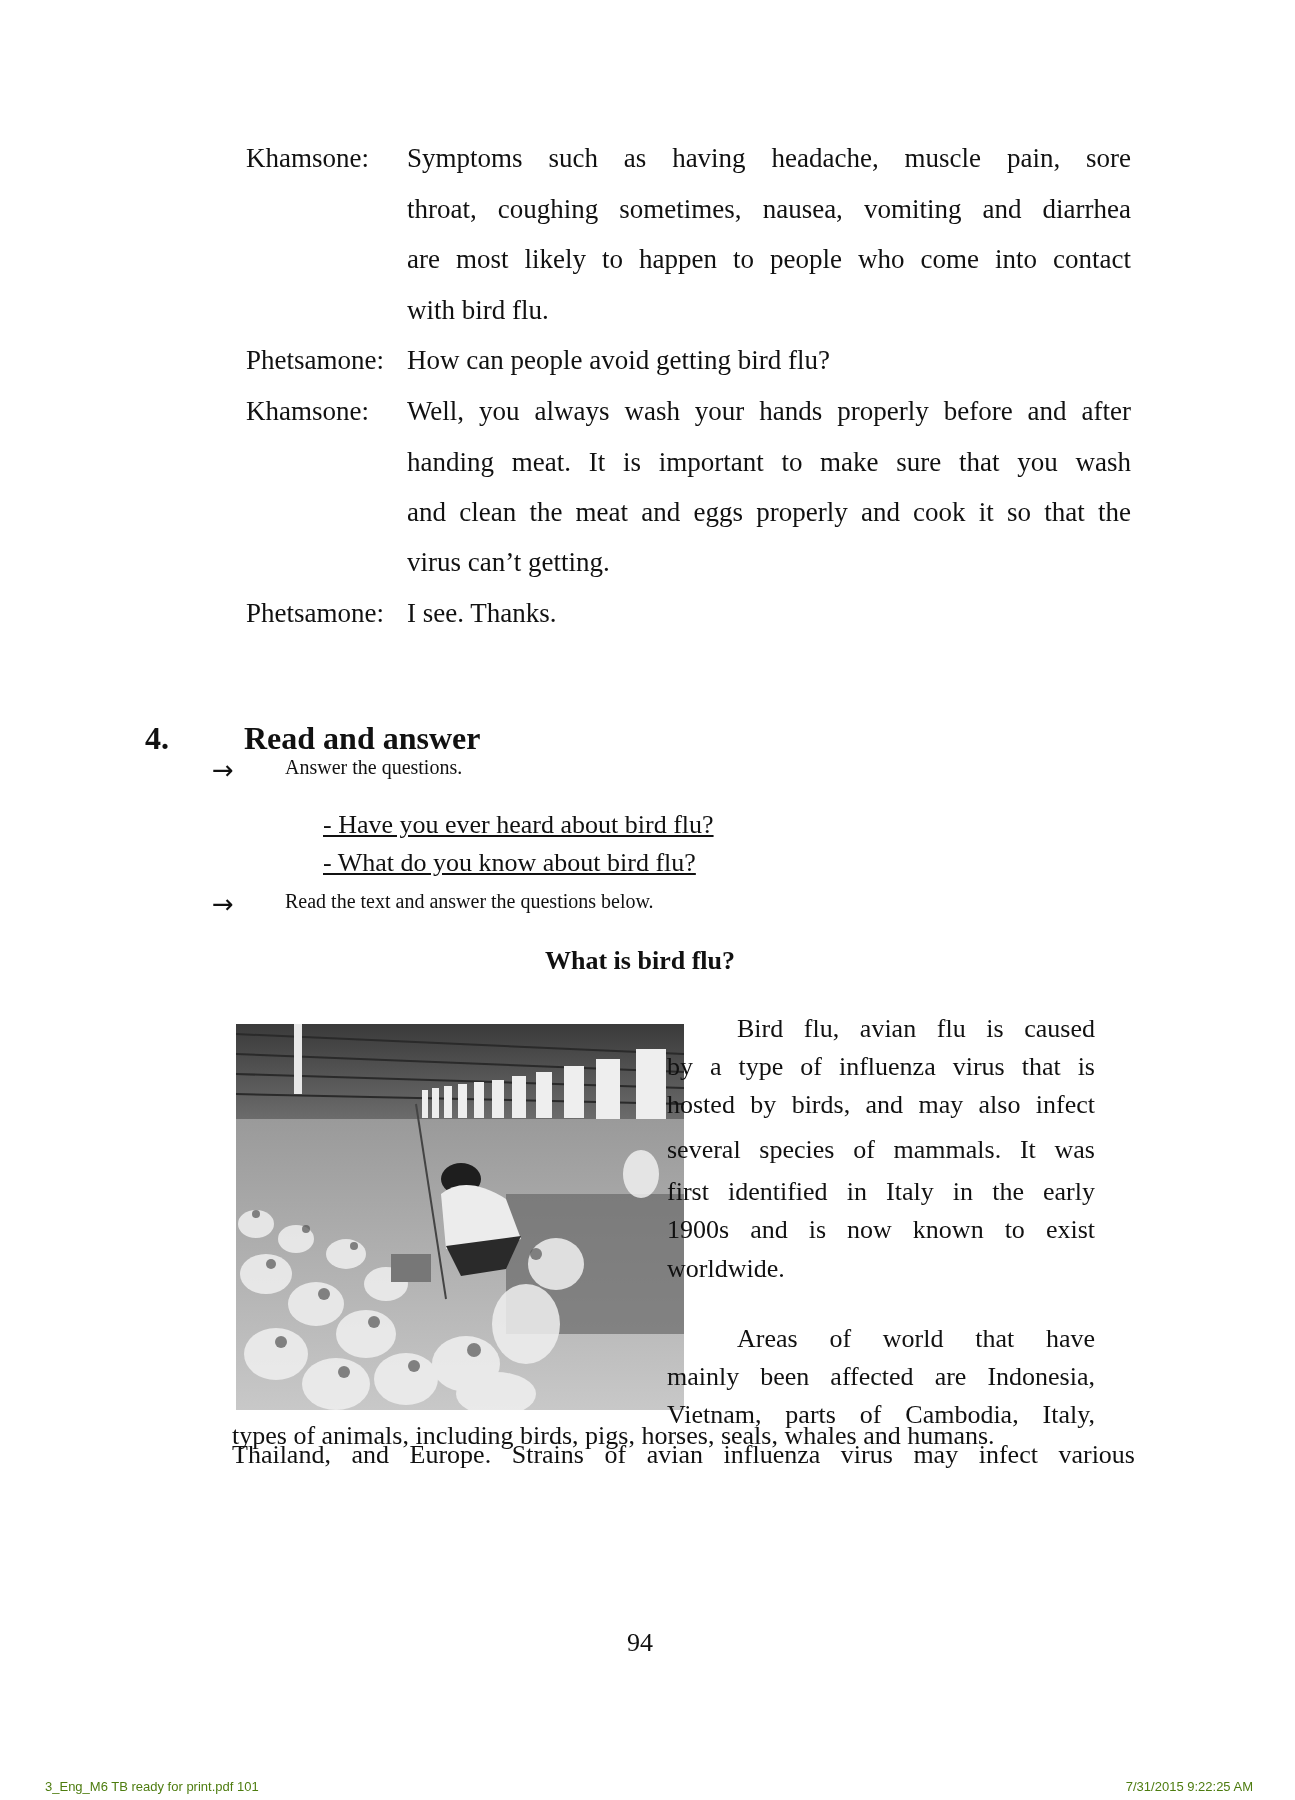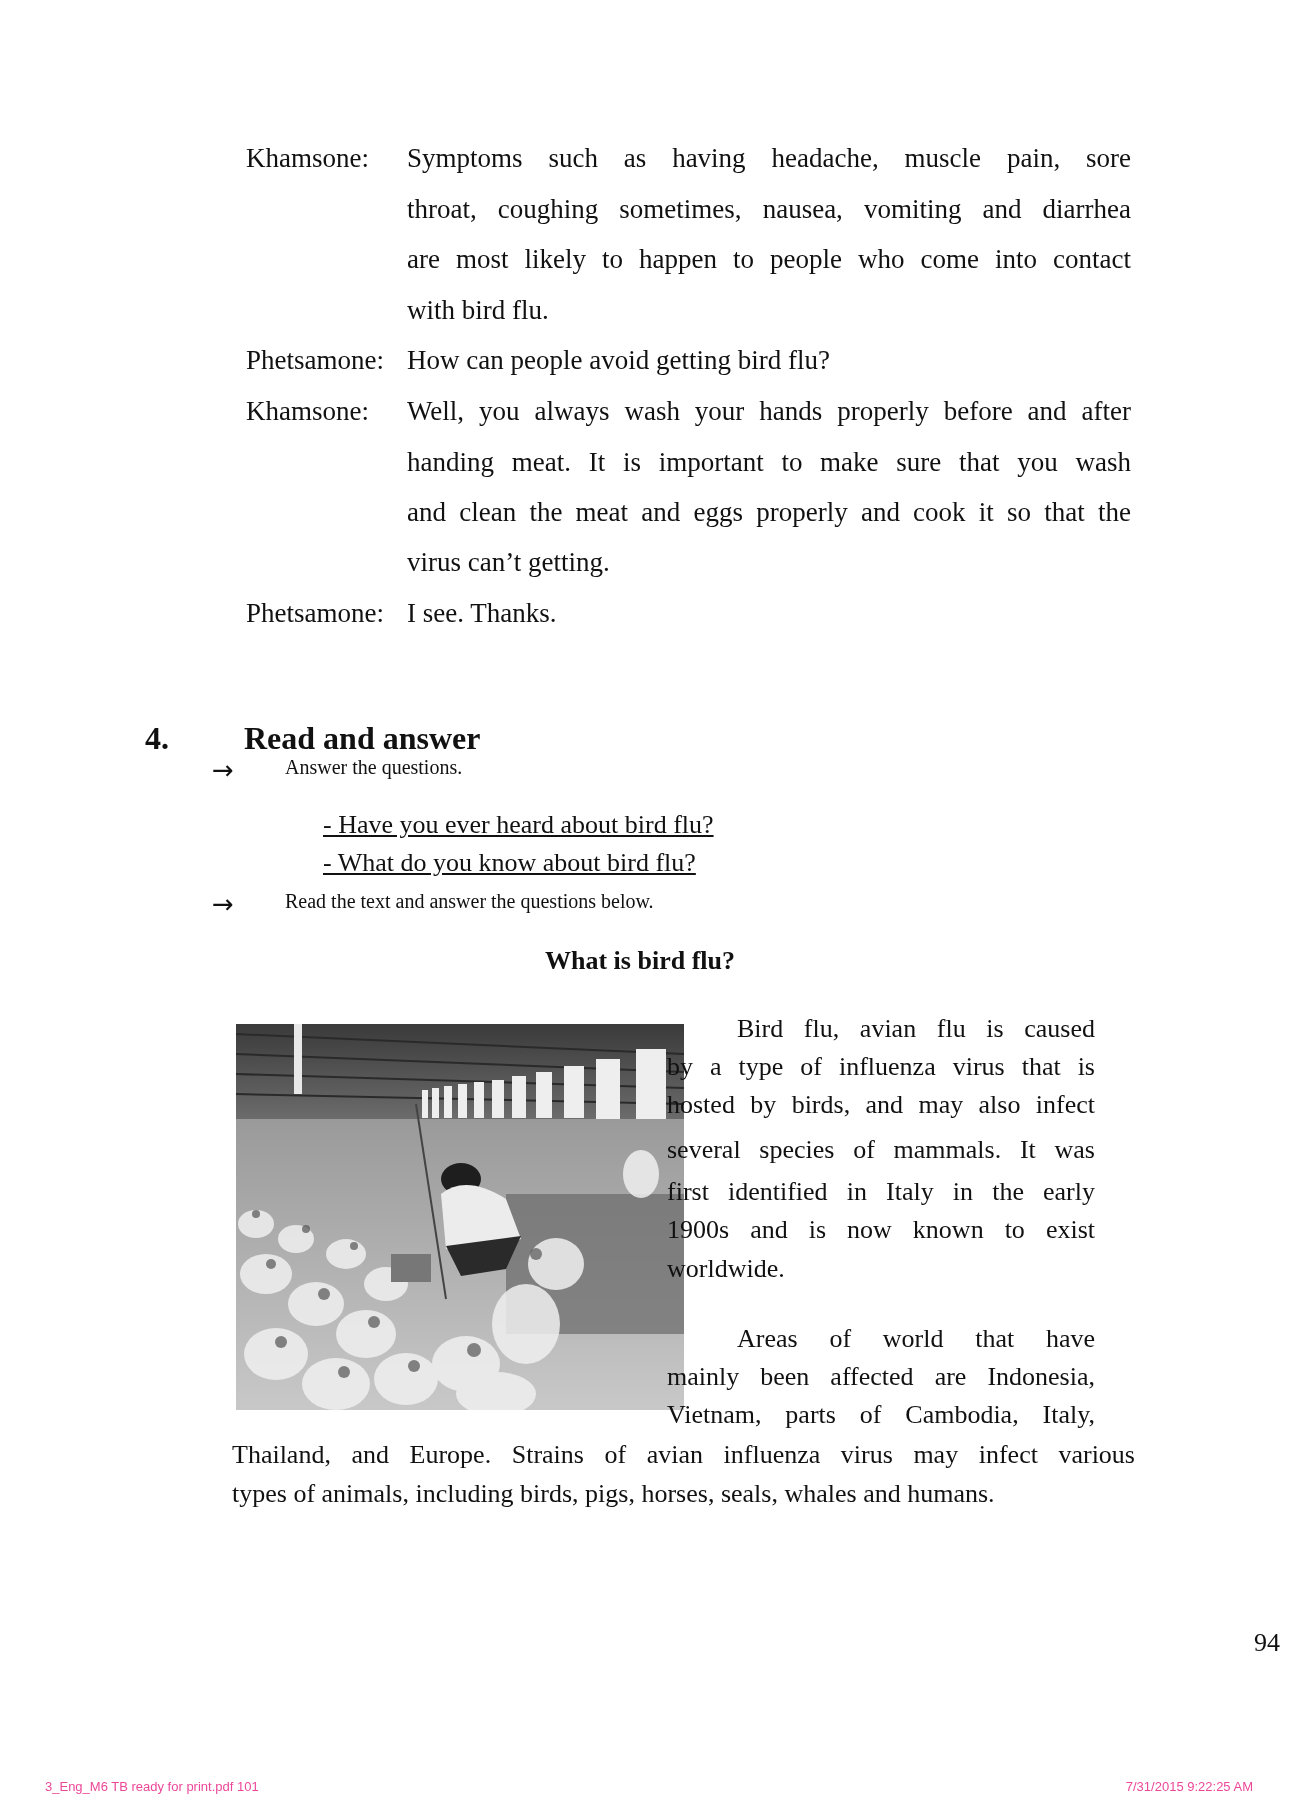--- a/index.html
+++ b/index.html
@@ -31,22 +31,22 @@
     overflow: hidden; background: #8a8a8a;
   }
 
   .para { font-size: 26px; line-height: 1; }
   .rcol { left: 667px; width: 428px; text-align: justify; text-align-last: justify; }
   .rcol.last { text-align-last: left; }
   .indent { text-indent: 70px; }
   .full { left: 232px; width: 903px; text-align: justify; text-align-last: justify; }
   .full.last { text-align-last: left; }
 
-  .page-num { left: 0; width: 1280px; text-align: right; font-size: 26px; }
-  .footer { font-size: 13px; color: #ec4899; }
+  .page-num { left: 0; width: 1280px; text-align: center; font-size: 26px; }
+  .footer { font-size: 13px; color: #4d7c0f; }
 </style>
 </head>
 <body>
 
 <div>
 
   <div class="abs dlg-line speaker" style="top:145px">Khamsone:</div>
   <div class="abs dlg-line speech" style="top:145px">Symptoms such as having headache, muscle pain, sore</div>
   <div class="abs dlg-line speech" style="top:196px">throat, coughing sometimes, nausea, vomiting and diarrhea</div>
   <div class="abs dlg-line speech" style="top:246px">are most likely to happen to people who come into contact</div>
@@ -171,19 +171,19 @@
   <div class="abs para rcol" style="top:1179px">first identified in Italy in the early</div>
   <div class="abs para rcol" style="top:1217px">1900s and is now known to exist</div>
   <div class="abs para rcol last" style="top:1256px">worldwide.</div>
 </div>
 
 <div>
   <div class="abs para rcol indent" style="top:1326px">Areas of world that have</div>
   <div class="abs para rcol" style="top:1364px">mainly been affected are Indonesia,</div>
   <div class="abs para rcol" style="top:1402px">Vietnam, parts of Cambodia, Italy,</div>
   <div class="abs para full" style="top:1442px">Thailand, and Europe.  Strains of avian influenza virus may infect various</div>
-  <div class="abs para full last" style="top:1481px">types of animals, including birds, pigs, horses, seals, whales and humans.</div>
+  <div class="abs para full last" style="top:1423px">types of animals, including birds, pigs, horses, seals, whales and humans.</div>
 </div>
 
 <div class="abs page-num" style="top:1628px">94</div>
 
 <div class="abs footer sans" style="left:45px; top:1779px">3_Eng_M6 TB ready for print.pdf   101</div>
 <div class="abs footer sans" style="right:42px; top:1779px">7/31/2015   9:22:25 AM</div>
 
 </body></html>

